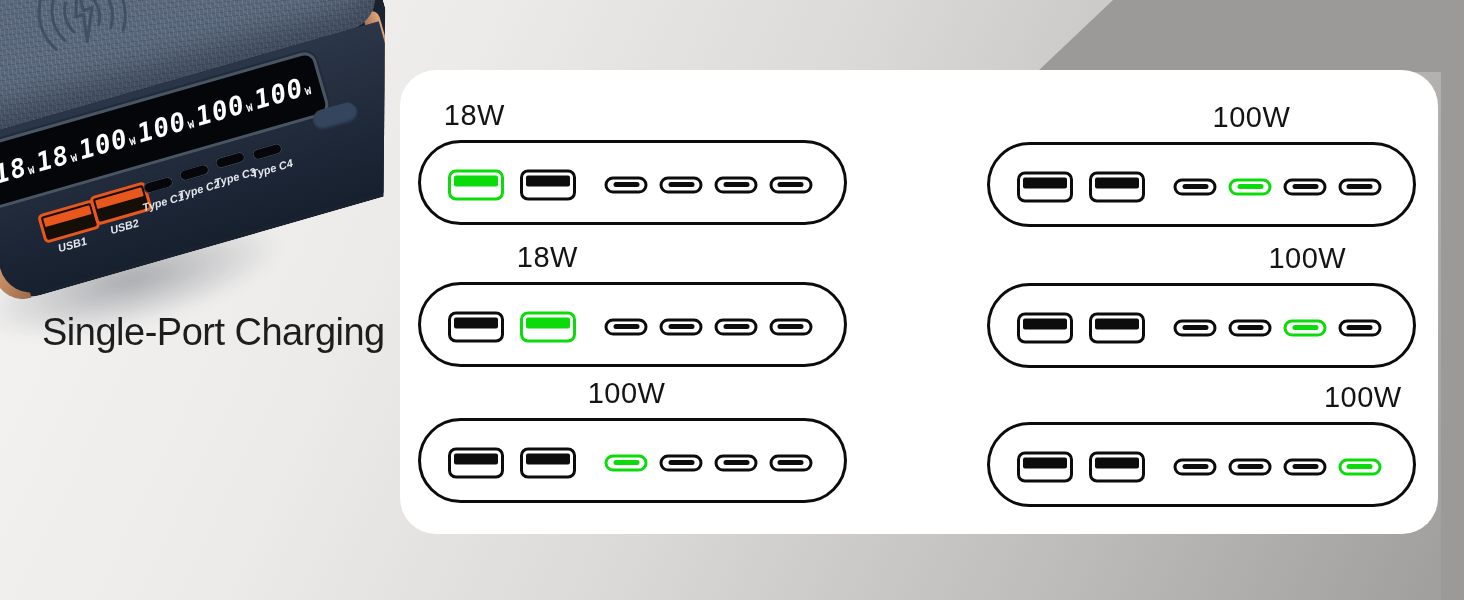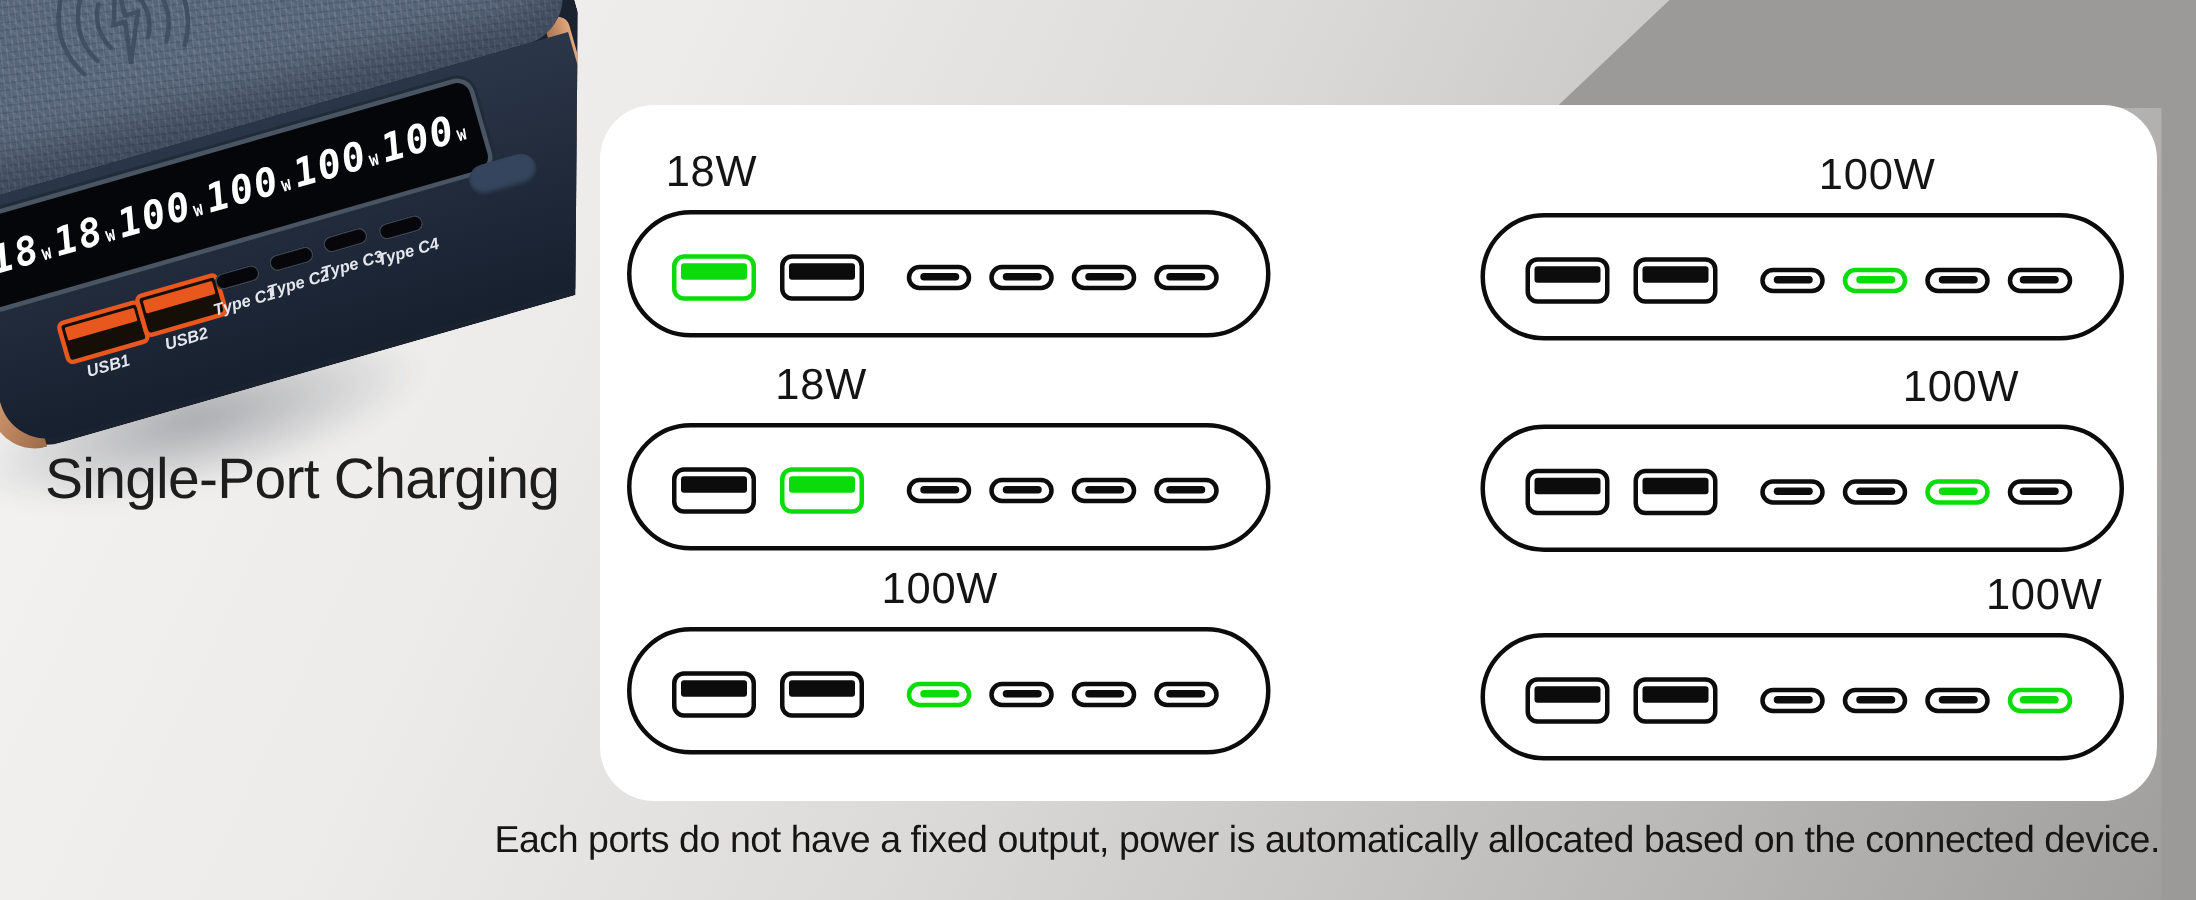--- a/index.html
+++ b/index.html
@@ -32,21 +32,21 @@
   }
   .port{position:absolute;top:53%;transform:translate(-50%,-50%);background:#fff;}
   .port.pa{width:50px;height:25px;border:3.2px solid var(--ink,#0c0c0c);border-radius:8px;}
   .port.pa .tongue{position:absolute;left:3px;right:3px;top:3px;height:11px;background:var(--ink,#0c0c0c);border-radius:2px;}
   .port.pc{width:37px;height:11px;border:3px solid var(--ink,#0c0c0c);border-radius:9px;}
   .port.pc .cbar{position:absolute;left:50%;top:50%;transform:translate(-50%,-50%);width:26px;height:5px;background:var(--ink,#0c0c0c);border-radius:2.5px;}
   .port.active{border-color:var(--green,#0bdb0b);}
   .port.active .tongue,.port.active .cbar{background:var(--green,#0bdb0b);}
   
   .headline{
-    position:absolute;left:30px;top:299px;margin:0;
+    position:absolute;left:30px;top:299px;margin:12px;
     font-size:38px;font-weight:400;letter-spacing:-0.5px;color:#1d1d1d;white-space:nowrap;
   }
   .caption{
     position:absolute;left:0;right:24px;top:546px;text-align:right;
     font-size:25px;letter-spacing:-0.3px;color:#151515;white-space:nowrap;
   }
   
   .device-shadow{
     position:absolute;left:-40px;top:230px;width:340px;height:100px;
     background:radial-gradient(ellipse at center,rgba(35,42,55,.35),rgba(35,42,55,0) 65%);
@@ -306,14 +306,13 @@
           <div class="port pc" style="left: 74.5%;">
             <span class="cbar"></span>
           </div>
           <div class="port pc active" style="left: 87.4%;">
             <span class="cbar"></span>
           </div>
         </div>
   </div>
 </div>
 
-  <div class="caption">Each ports do not have a fixed output, power is automatically allocated based on the connected device.</div>
 </div>
 
 </body></html>

